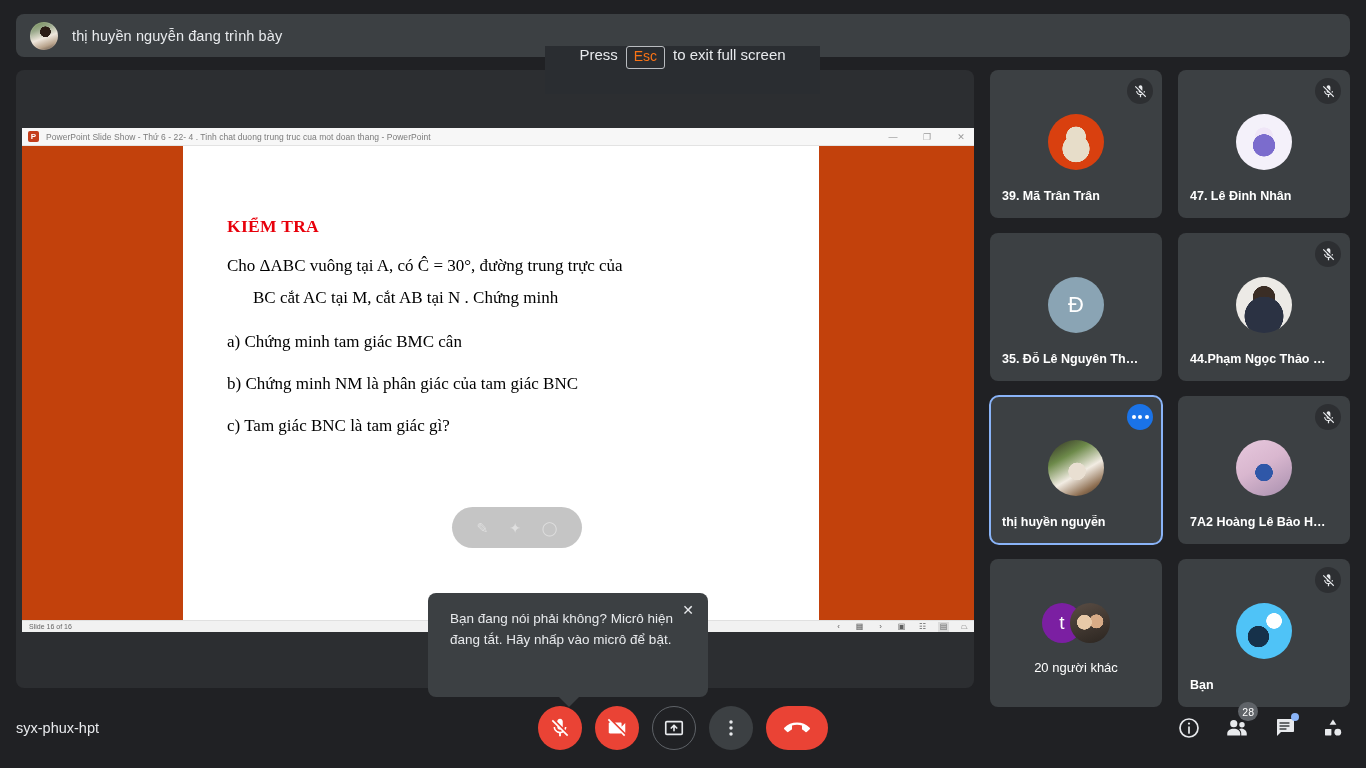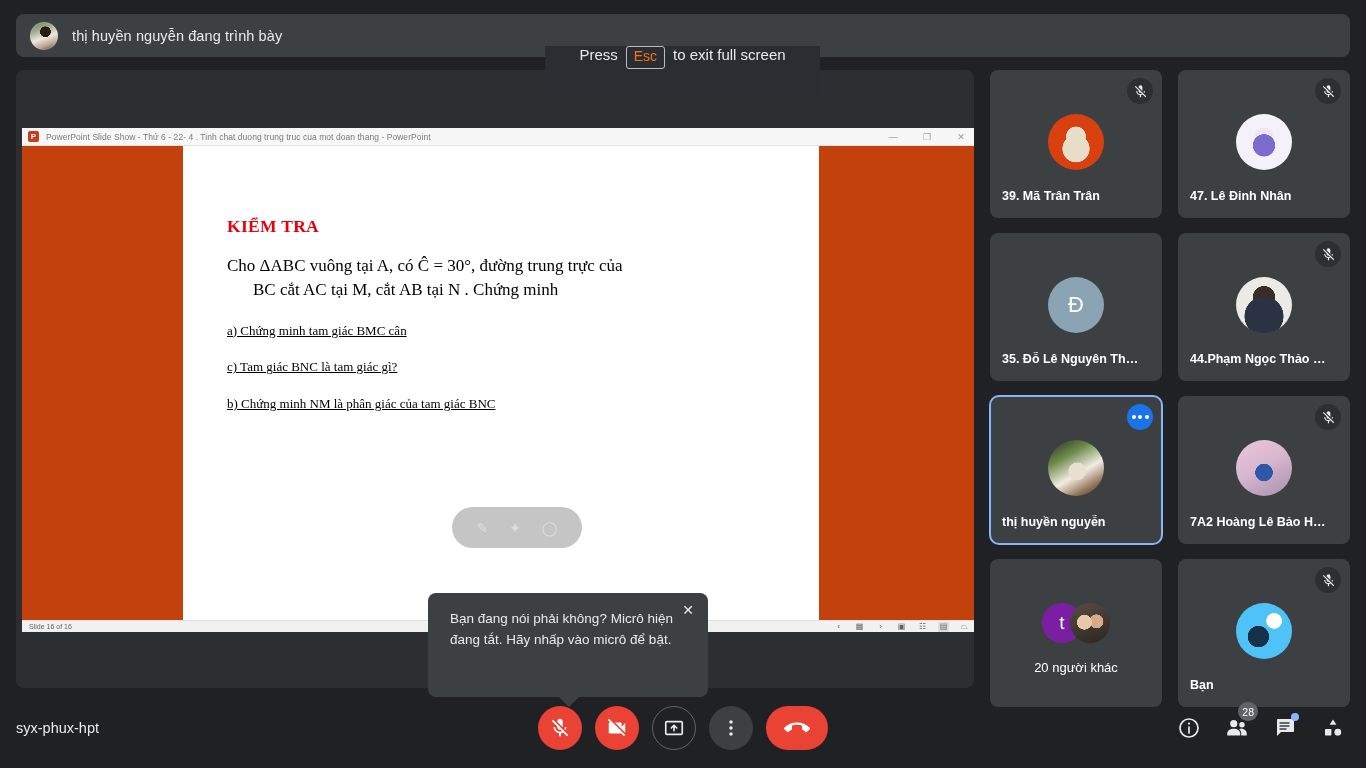--- a/index.html
+++ b/index.html
@@ -109,25 +109,25 @@
     position: absolute; left: 44px; top: 70px; right: 26px;
     color: #000;
     font-family: "Liberation Serif", serif;
   }
   #slide-title {
     color: #e8000b; font-weight: bold; font-size: 17.5px;
     font-family: "Liberation Serif", serif;
     letter-spacing: .3px; margin-bottom: 18px;
   }
   .slide-line {
-    font-size: 17px; line-height: 1.28; margin-bottom: 12px;
+    font-size: 17px; line-height: 1.28; margin-bottom: 20px;
     font-family: "Liberation Serif", serif;
   }
   .slide-line.indented { text-indent: 0; padding-left: 26px; margin-top: -10px; margin-bottom: 22px; }
-  .slide-item { font-size: 13px; line-height: 1.3; margin-bottom: 20px; text-decoration: underline; }
+  .slide-item { font-size: 17px; line-height: 1.3; margin-bottom: 20px; }
 
   
   #presenter-overlay {
     position: absolute; left: 430px; top: 361px;
     width: 130px; height: 41px;
     background: rgba(150,150,150,.55);
     border-radius: 21px;
     display: flex; align-items: center; justify-content: space-around;
     padding: 0 14px;
     z-index: 6;
@@ -353,22 +353,22 @@
       </div>
     </div>
 
     <div id="slide-area">
       <div id="slide-white">
         <div id="slide-content">
           <div id="slide-title">KIỂM TRA</div>
           <div class="slide-line">Cho ΔABC vuông tại A, có Ĉ = 30°, đường trung trực của</div>
           <div class="slide-line indented">BC cắt AC tại M, cắt AB tại N . Chứng minh</div>
           <div class="slide-item">a)  Chứng minh tam giác BMC cân</div>
+          <div class="slide-item">b)  Chứng minh NM là phân giác của tam giác BNC</div>
           <div class="slide-item">c)  Tam giác BNC là tam giác gì?</div>
-          <div class="slide-item">b)  Chứng minh NM là phân giác của tam giác BNC</div>
         </div>
       </div>
 
       <div id="presenter-overlay">
         <span>✎</span>
         <span>✦</span>
         <span>◯</span>
       </div>
     </div>
 

